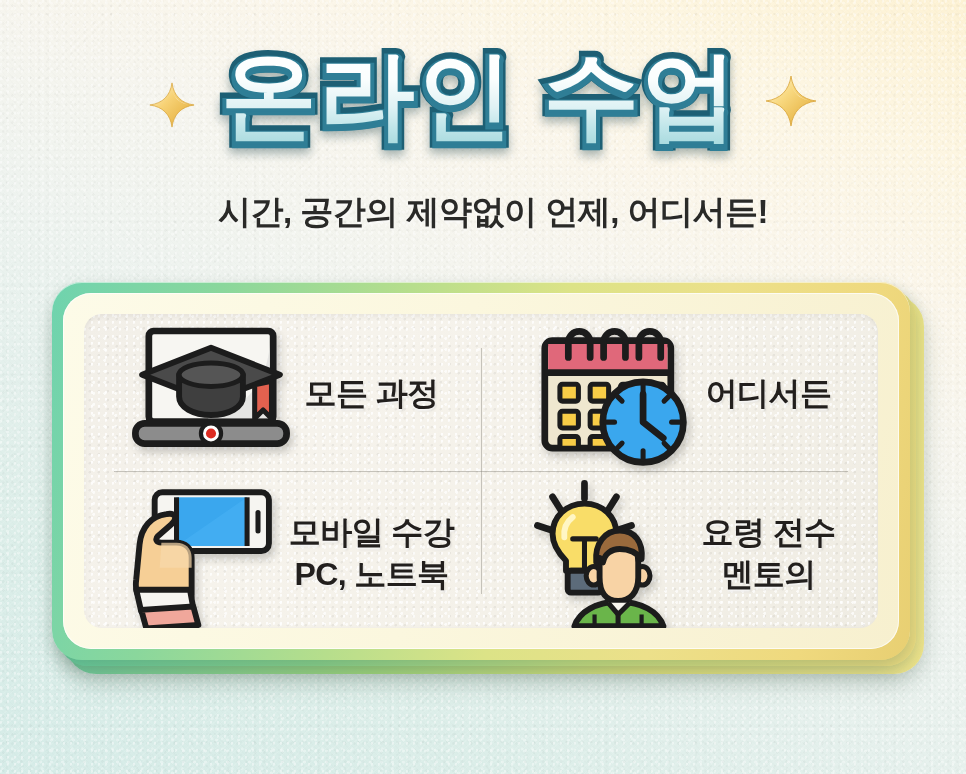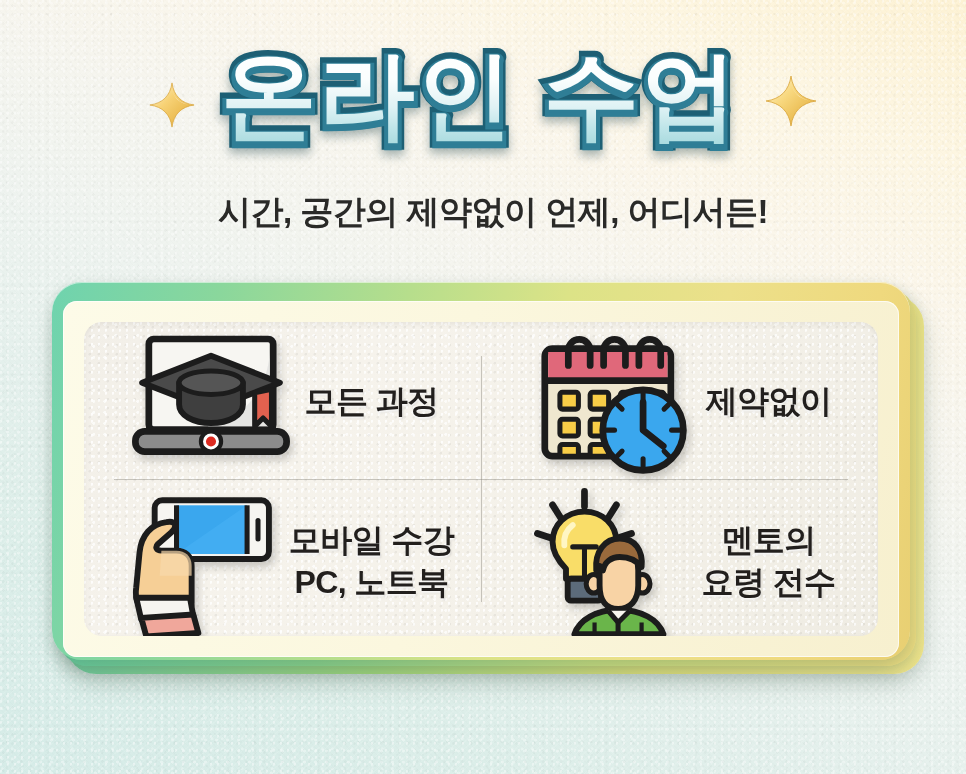--- a/index.html
+++ b/index.html
@@ -129,25 +129,24 @@
     padding:11px;
     background:linear-gradient(103deg,
        #6fd3ae 0%, #8ad79c 18%, #b6de8c 38%,
        #dce387 55%, #ece08a 72%, #efd97e 88%, #e8cf72 100%);
     box-shadow:
       0 6px 16px rgba(70,105,85,.26),
       inset 0 1px 0 rgba(255,255,255,.55);
   }
   #card-inner-rim{
     width:100%; height:100%;
-    border-radius:14px;
+    border-radius:28px;
     padding:21px;
     background:linear-gradient(103deg,#fdfbe8 0%,#fbf7de 45%,#f7f0cf 100%);
     box-shadow:inset 0 0 0 1px rgba(255,255,255,.7);
-    margin-top:8px;
   }
   #card-body{
     position:relative;
     width:100%; height:100%;
     border-radius:18px;
     background:
       radial-gradient(circle at 12% 18%, rgba(255,255,255,.8) 0 1.2px, transparent 1.6px),
       radial-gradient(circle at 64% 58%, rgba(0,0,0,.05) 0 1.1px, transparent 1.5px),
       radial-gradient(circle at 88% 22%, rgba(255,255,255,.7) 0 1.2px, transparent 1.6px),
       linear-gradient(125deg,#f2efe8 0%,#f6f3ec 30%,#f4f1e9 62%,#efece3 100%);
@@ -311,21 +310,21 @@
                   <line x1="171" y1="121" x2="181" y2="121"></line>
                   <line x1="106" y1="90" x2="112" y2="96"></line>
                   <line x1="162" y1="146" x2="168" y2="152"></line>
                   <line x1="168" y1="90" x2="162" y2="96"></line>
                   <line x1="112" y1="146" x2="106" y2="152"></line>
                 </g>
                 <path d="M137 88 L137 121 L161 140" fill="none" stroke="#1c1c1c" stroke-width="8" stroke-linecap="round" stroke-linejoin="round"></path>
               </svg>
             </div>
             <div class="cell-text">
-              <div>제약없이</div>
+              <div>어디서든</div>
             </div>
           </div>
 
           <div class="cell">
             <div class="cell-icon">
               <svg viewBox="0 0 200 175">
 
                 <rect x="52" y="14" width="136" height="70" rx="9" fill="#f6f5f1" stroke="#1c1c1c" stroke-width="7"></rect>
                 <rect x="78" y="20" width="84" height="58" fill="#3aa7ee"></rect>
                 <path d="M78 78 L162 20 L162 78 Z" fill="#49b3f5" opacity=".55"></path>
@@ -383,22 +382,22 @@
 
                 <path d="M112 146 C86 148 66 158 60 176 L166 176 C160 158 140 148 112 146 Z" fill="#6ab54a" stroke="#1c1c1c" stroke-width="7" stroke-linejoin="round"></path>
 
                 <path d="M100 148 L112 162 L126 148" fill="#f8f6ef" stroke="#1c1c1c" stroke-width="6" stroke-linejoin="round"></path>
                 <line x1="112" y1="162" x2="112" y2="176" stroke="#1c1c1c" stroke-width="6"></line>
                 <line x1="84" y1="162" x2="84" y2="176" stroke="#1c1c1c" stroke-width="5"></line>
                 <line x1="140" y1="162" x2="140" y2="176" stroke="#1c1c1c" stroke-width="5"></line>
               </svg>
             </div>
             <div class="cell-text">
+              <div>요령 전수</div>
               <div>멘토의</div>
-              <div>요령 전수</div>
             </div>
           </div>
 
         </div>
       </div>
     </div>
   </div>
 
 </div>
 

